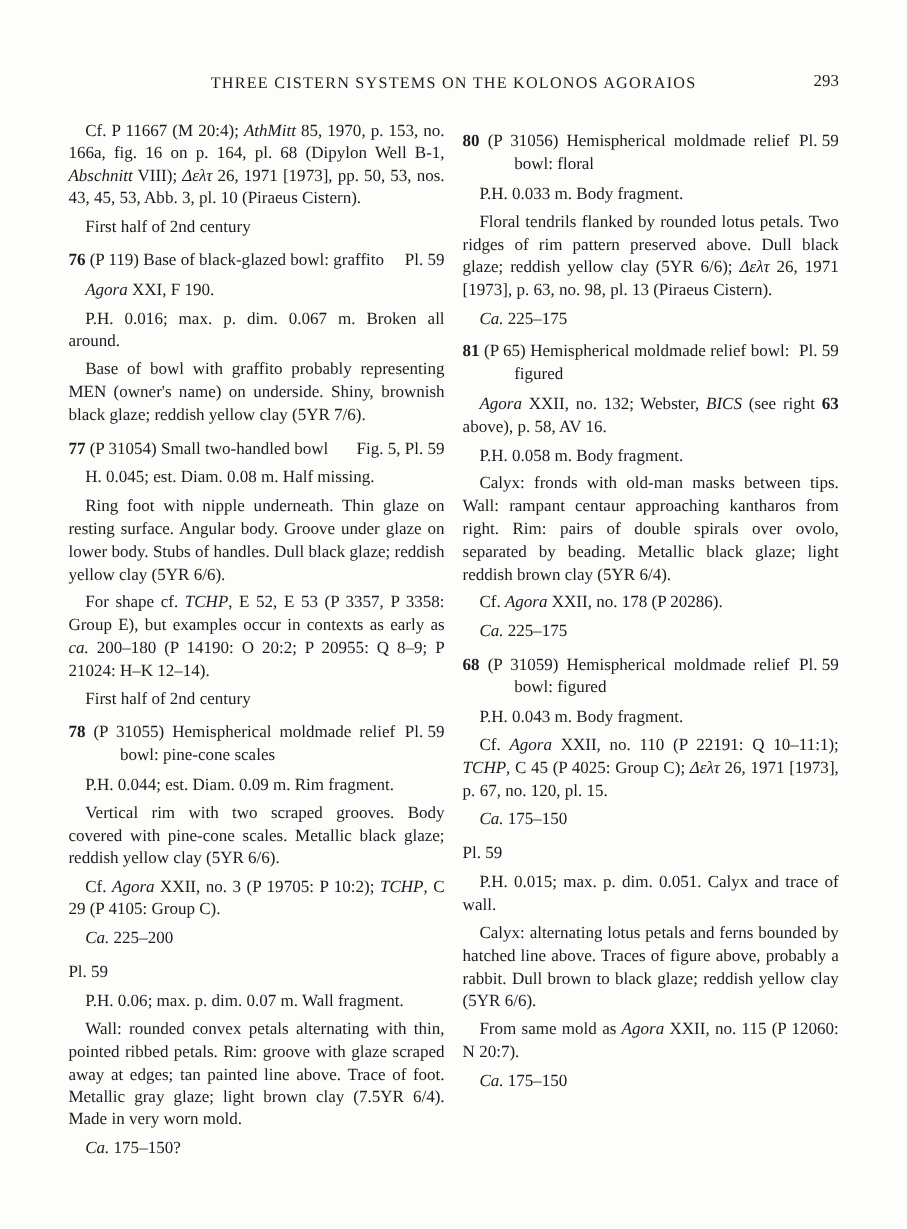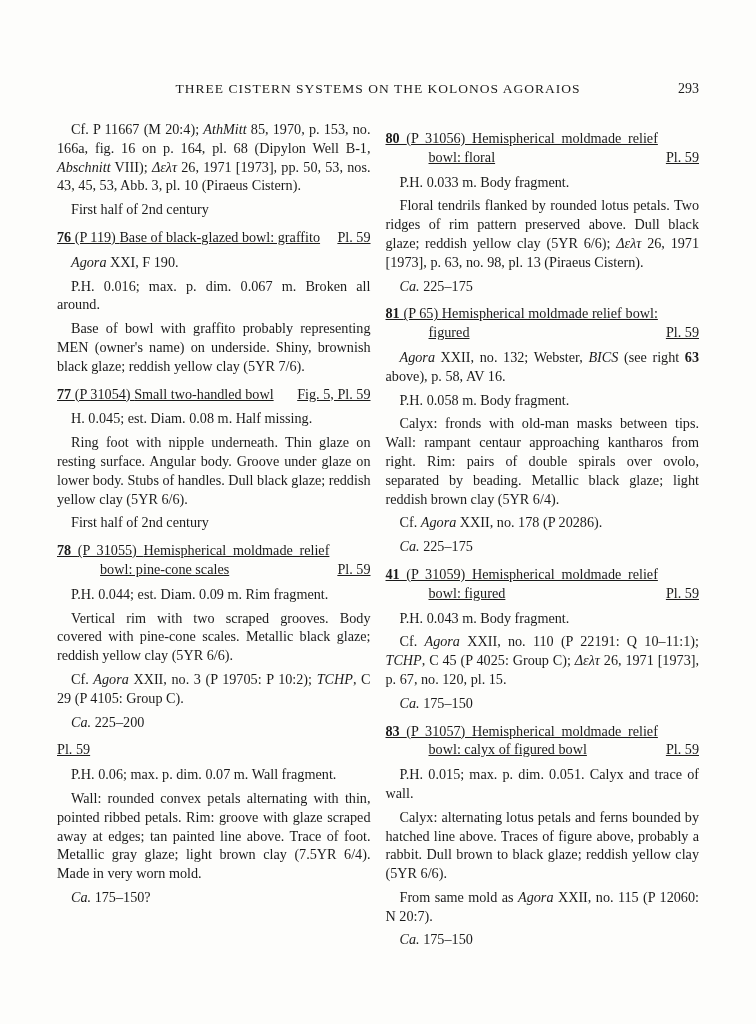--- a/index.html
+++ b/index.html
@@ -4,39 +4,39 @@
 <style>
   html, body { margin: 0; padding: 0; }
   body {
     width: 756px;
     height: 1024px;
     background: #fdfdfb;
     color: #1b1b1b;
     font-family: "Liberation Serif", "DejaVu Serif", serif;
     overflow: hidden;
   }
-  .sheet { padding: 80px 57px 0 57px; }
+  .sheet { padding: 60px 57px 0 57px; }
   .pagehead {
     position: relative;
     text-align: center;
     font-size: 13.5px;
     letter-spacing: 1px;
     line-height: 17px;
   }
   .pagehead .pageno {
     position: absolute;
     right: 0;
     top: 0;
     letter-spacing: 0;
     font-size: 14px;
   }
   .cols { display: flex; gap: 15px; margin-top: 23px; }
   .col { flex: 1; min-width: 0; font-size: 14.2px; line-height: 18.8px; text-align: justify; }
   .col p { margin: 0 0 5px; text-indent: 14px; }
-  .entry-head { display: flex; align-items: flex-end; margin: 9px 0 6px; text-decoration: underline; }
+  .entry-head { display: flex; align-items: flex-start; margin: 9px 0 6px; }
   .head-main { flex: 1; padding-left: 43px; text-indent: -43px; padding-right: 8px; }
   .plate { white-space: nowrap; }
   .it { font-style: italic; }
   .bd { font-weight: bold; }
 </style>
 </head>
 <body>
 
 <div class="sheet">
   <div class="pagehead">
@@ -53,20 +53,21 @@
         </div>
         <p><span class="it">Agora</span><span> XXI, F 190.</span></p>
         <p><span>P.H. 0.016; max. p. dim. 0.067 m. Broken all around.</span></p>
         <p><span>Base of bowl with graffito probably representing MEN (owner's name) on underside. Shiny, brownish black glaze; reddish yellow clay (5YR 7/6).</span></p>
         <div class="entry-head">
           <div class="head-main"><span class="bd">77 </span><span>(P 31054) </span><span>Small two-handled bowl</span></div>
           <span class="plate">Fig. 5, Pl. 59</span>
         </div>
         <p><span>H. 0.045; est. Diam. 0.08 m. Half missing.</span></p>
         <p><span>Ring foot with nipple underneath. Thin glaze on resting surface. Angular body. Groove under glaze on lower body. Stubs of handles. Dull black glaze; reddish yellow clay (5YR 6/6).</span></p>
+        <p><span>For shape cf. </span><span class="it">TCHP</span><span>, E 52, E 53 (P 3357, P 3358: Group E), but examples occur in contexts as early as </span><span class="it">ca.</span><span> 200–180 (P 14190: O 20:2; P 20955: Q 8–9; P 21024: H–K 12–14).</span></p>
         <p><span>First half of 2nd century</span></p>
         <div class="entry-head">
           <div class="head-main"><span class="bd">78 </span><span>(P 31055) </span><span>Hemispherical moldmade relief bowl: pine-cone scales</span></div>
           <span class="plate">Pl. 59</span>
         </div>
         <p><span>P.H. 0.044; est. Diam. 0.09 m. Rim fragment.</span></p>
         <p><span>Vertical rim with two scraped grooves. Body covered with pine-cone scales. Metallic black glaze; reddish yellow clay (5YR 6/6).</span></p>
         <p><span>Cf. </span><span class="it">Agora</span><span> XXII, no. 3 (P 19705: P 10:2); </span><span class="it">TCHP</span><span>, C 29 (P 4105: Group C).</span></p>
         <p><span class="it">Ca.</span><span> 225–200</span></p>
         <div class="entry-head">
@@ -87,28 +88,27 @@
         <div class="entry-head">
           <div class="head-main"><span class="bd">81 </span><span>(P 65) </span><span>Hemispherical moldmade relief bowl: figured</span></div>
           <span class="plate">Pl. 59</span>
         </div>
         <p><span class="it">Agora</span><span> XXII, no. 132; Webster, </span><span class="it">BICS</span><span> (see right </span><span class="bd">63</span><span> above), p. 58, AV 16.</span></p>
         <p><span>P.H. 0.058 m. Body fragment.</span></p>
         <p><span>Calyx: fronds with old-man masks between tips. Wall: rampant centaur approaching kantharos from right. Rim: pairs of double spirals over ovolo, separated by beading. Metallic black glaze; light reddish brown clay (5YR 6/4).</span></p>
         <p><span>Cf. </span><span class="it">Agora</span><span> XXII, no. 178 (P 20286).</span></p>
         <p><span class="it">Ca.</span><span> 225–175</span></p>
         <div class="entry-head">
-          <div class="head-main"><span class="bd">41 </span><span>(P 31059) </span><span>Hemispherical moldmade relief bowl: figured</span></div>
+          <div class="head-main"><span class="bd">68 </span><span>(P 31059) </span><span>Hemispherical moldmade relief bowl: figured</span></div>
           <span class="plate">Pl. 59</span>
         </div>
         <p><span>P.H. 0.043 m. Body fragment.</span></p>
         <p><span>Cf. </span><span class="it">Agora</span><span> XXII, no. 110 (P 22191: Q 10–11:1); </span><span class="it">TCHP</span><span>, C 45 (P 4025: Group C); </span><span class="it">Δελτ</span><span> 26, 1971 [1973], p. 67, no. 120, pl. 15.</span></p>
         <p><span class="it">Ca.</span><span> 175–150</span></p>
         <div class="entry-head">
-          <div class="head-main"><span class="bd">83 </span><span>(P 31057) </span><span>Hemispherical moldmade relief bowl: calyx of figured bowl</span></div>
           <span class="plate">Pl. 59</span>
         </div>
         <p><span>P.H. 0.015; max. p. dim. 0.051. Calyx and trace of wall.</span></p>
         <p><span>Calyx: alternating lotus petals and ferns bounded by hatched line above. Traces of figure above, probably a rabbit. Dull brown to black glaze; reddish yellow clay (5YR 6/6).</span></p>
         <p><span>From same mold as </span><span class="it">Agora</span><span> XXII, no. 115 (P 12060: N 20:7).</span></p>
         <p><span class="it">Ca.</span><span> 175–150</span></p>
       </div>
   </div>
 </div>
 

